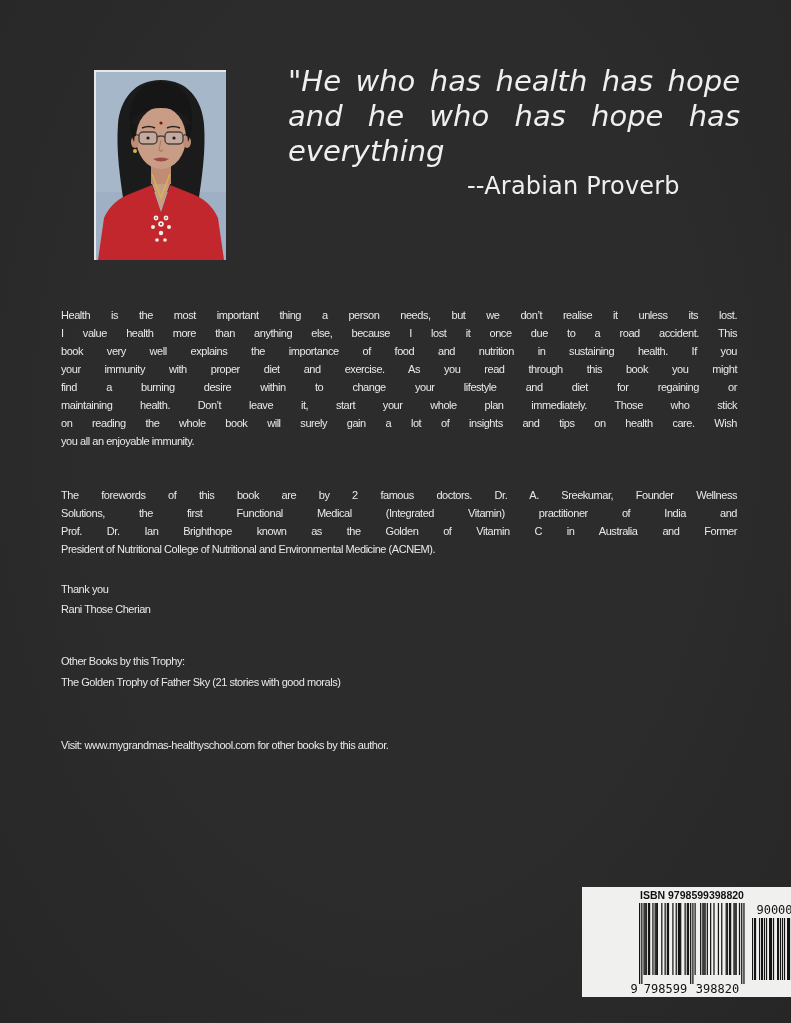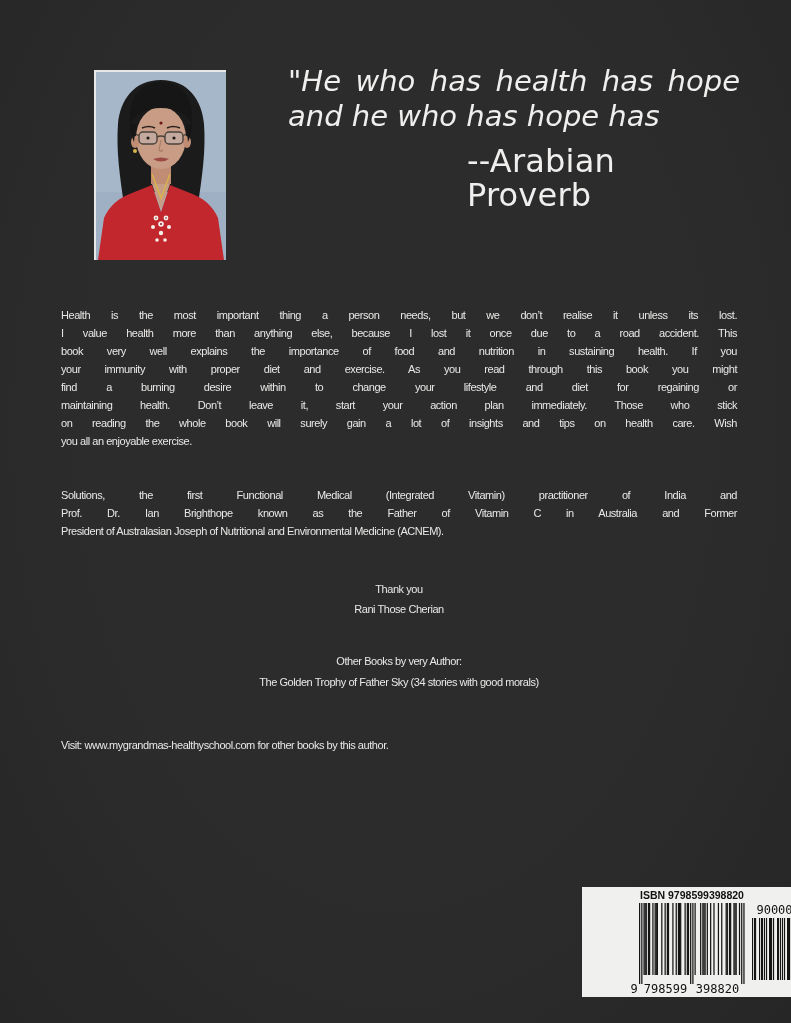--- a/index.html
+++ b/index.html
@@ -23,38 +23,38 @@
     position:absolute;left:288px;top:64px;width:452px;
     font-family:"DejaVu Sans", sans-serif;
     font-style:italic;
     font-size:29px;line-height:35px;
     color:#f0efed;
   }
   .quote .jline{text-align:justify;text-align-last:justify;}
   .quote .jline:last-child{text-align-last:left;}
   .attribution{
     font-style:normal;
-    font-size:32px;line-height:34px;
-    padding-left:179px;margin-top:10px;
+    font-size:24px;line-height:34px;
+    padding-left:179px;margin-top:0;
     letter-spacing:0.2px;
   }
   
   .para{
     position:absolute;left:61px;width:676px;
     font-size:11px;line-height:18px;letter-spacing:-0.45px;
     color:#e9e8e6;
   }
   .jblock .jline{text-align:justify;text-align-last:justify;}
   .jblock .jline:last-child{text-align-last:left;}
   .para1{top:306px;}
   .para2{top:486px;}
   .thanks{top:579px;line-height:20px;}
   .books{top:651px;line-height:21px;}
   .visit{top:735px;line-height:21px;}
-  .jline{text-align:center;}
+  .jline{text-align:left;}
   
   .barcode-box{
     position:absolute;left:582px;top:887px;width:172px;height:110px;
     background:#f0f0ee;
     padding-left:44px;
   }
   .bc-isbn{
     font-family:"Liberation Sans", sans-serif;
     font-weight:bold;font-size:10.5px;
     fill:#111;
@@ -127,49 +127,51 @@
       <path d="M65,68 L63,78 Q65,80 67,78" fill="none" stroke="#a97f68" stroke-width="1.2"></path>
 
       <path d="M57,87 Q65,84 73,87 Q65,92 57,87 Z" fill="#9c4a44"></path>
     </svg>
   </div>
 
   <div class="quote">
     <div>
         <div class="jline">"He who has health has hope</div>
         <div class="jline">and he who has hope has</div>
+        <div class="jline">everything</div>
       </div>
     <div class="attribution">--Arabian Proverb</div>
   </div>
 
   <div class="para para1 jblock">
       <div class="jline">Health is the most important thing a person needs, but we don’t realise it unless its lost.</div>
       <div class="jline">I value health more than anything else, because I lost it once due to a road accident. This</div>
       <div class="jline">book very well explains the importance of food and nutrition in sustaining health. If you</div>
       <div class="jline">your immunity with proper diet and exercise. As you read through this book you might</div>
       <div class="jline">find a burning desire within to change your lifestyle and diet for regaining or</div>
-      <div class="jline">maintaining health. Don’t leave it, start your action plan immediately. Those who stick</div>
+      <div class="jline">maintaining health. Don’t leave it, start your whole plan immediately. Those who stick</div>
       <div class="jline">on reading the whole book will surely gain a lot of insights and tips on health care. Wish</div>
-      <div class="jline">you all an enjoyable exercise.</div>
+      <div class="jline">you all an enjoyable immunity.</div>
     </div>
 
   <div class="para para2 jblock">
+      <div class="jline">The forewords of this book are by 2 famous doctors. Dr. A. Sreekumar, Founder Wellness</div>
       <div class="jline">Solutions, the first Functional Medical (Integrated Vitamin) practitioner of India and</div>
-      <div class="jline">Prof. Dr. Ian Brighthope known as the Father of Vitamin C in Australia and Former</div>
-      <div class="jline">President of Australasian Joseph of Nutritional and Environmental Medicine (ACNEM).</div>
+      <div class="jline">Prof. Dr. Ian Brighthope known as the Golden of Vitamin C in Australia and Former</div>
+      <div class="jline">President of Nutritional College of Nutritional and Environmental Medicine (ACNEM).</div>
     </div>
 
   <div class="para thanks">
       <div class="jline">Thank you</div>
       <div class="jline">Rani Those Cherian</div>
     </div>
 
   <div class="para books">
-      <div class="jline">Other Books by very Author:</div>
-      <div class="jline">The Golden Trophy of Father Sky (34 stories with good  morals)</div>
+      <div class="jline">Other Books by this Trophy:</div>
+      <div class="jline">The Golden Trophy of Father Sky (21 stories with good  morals)</div>
     </div>
 
   <div class="para visit">Visit: www.mygrandmas-healthyschool.com for other books by this author.</div>
 
   <div class="barcode-box">
     <svg width="190" height="110" viewBox="0 0 190 110">
       <text x="66" y="12" text-anchor="middle" class="bc-isbn">ISBN 9798599398820</text>
       <g id="bc-main" fill="#141414">
           <rect x="13.00" y="16" width="1.23" height="81"></rect>
           <rect x="15.22" y="16" width="1.23" height="81"></rect>

